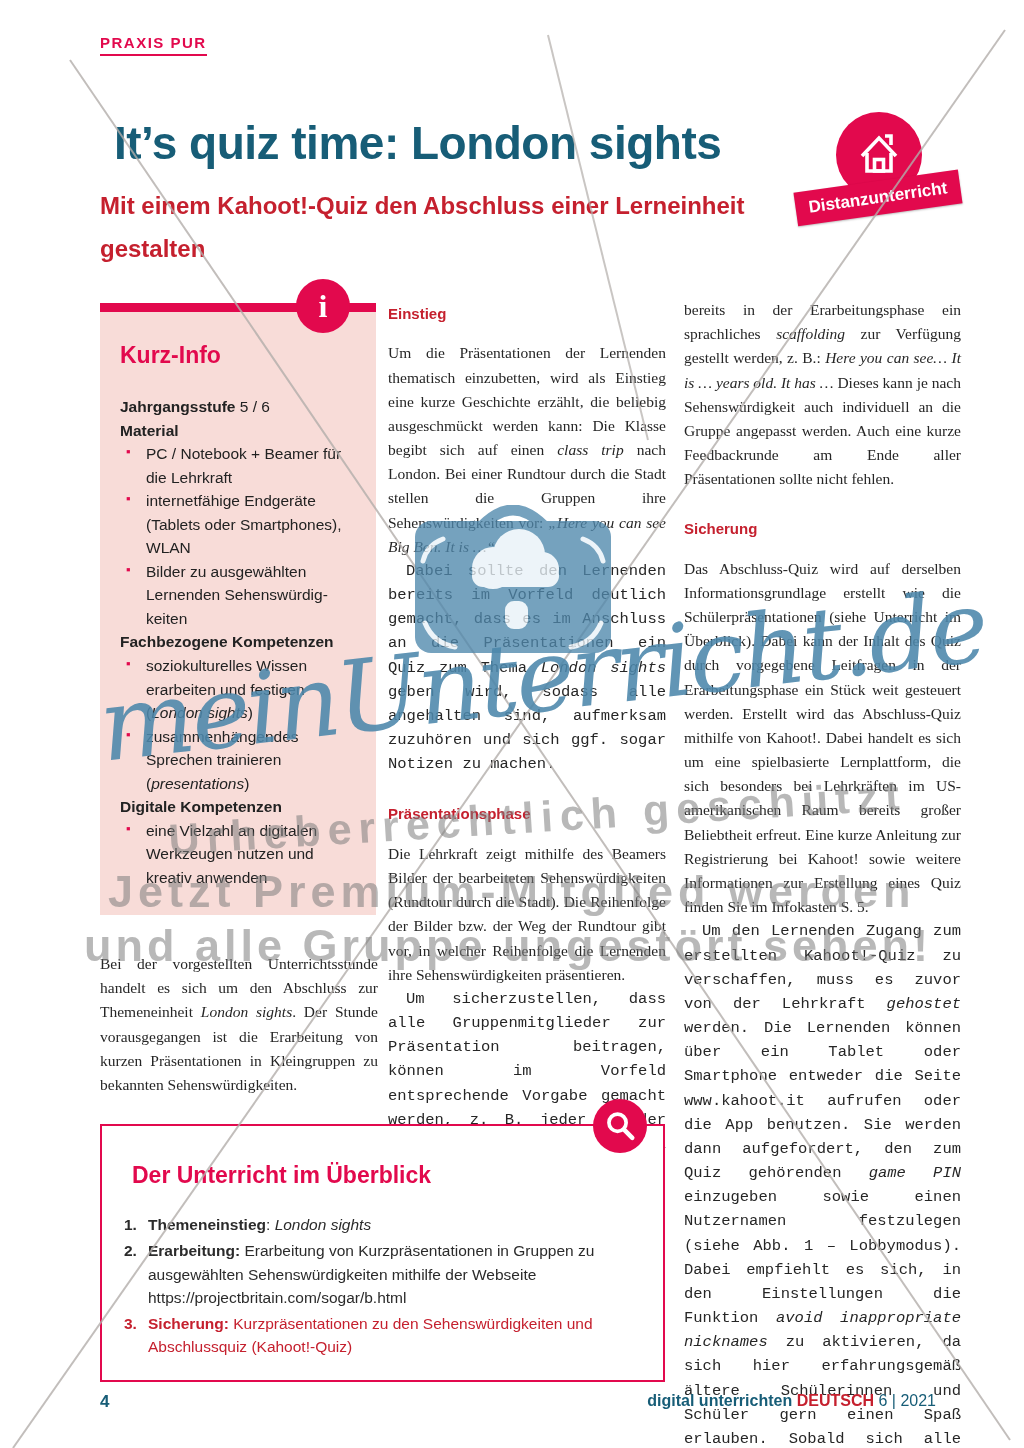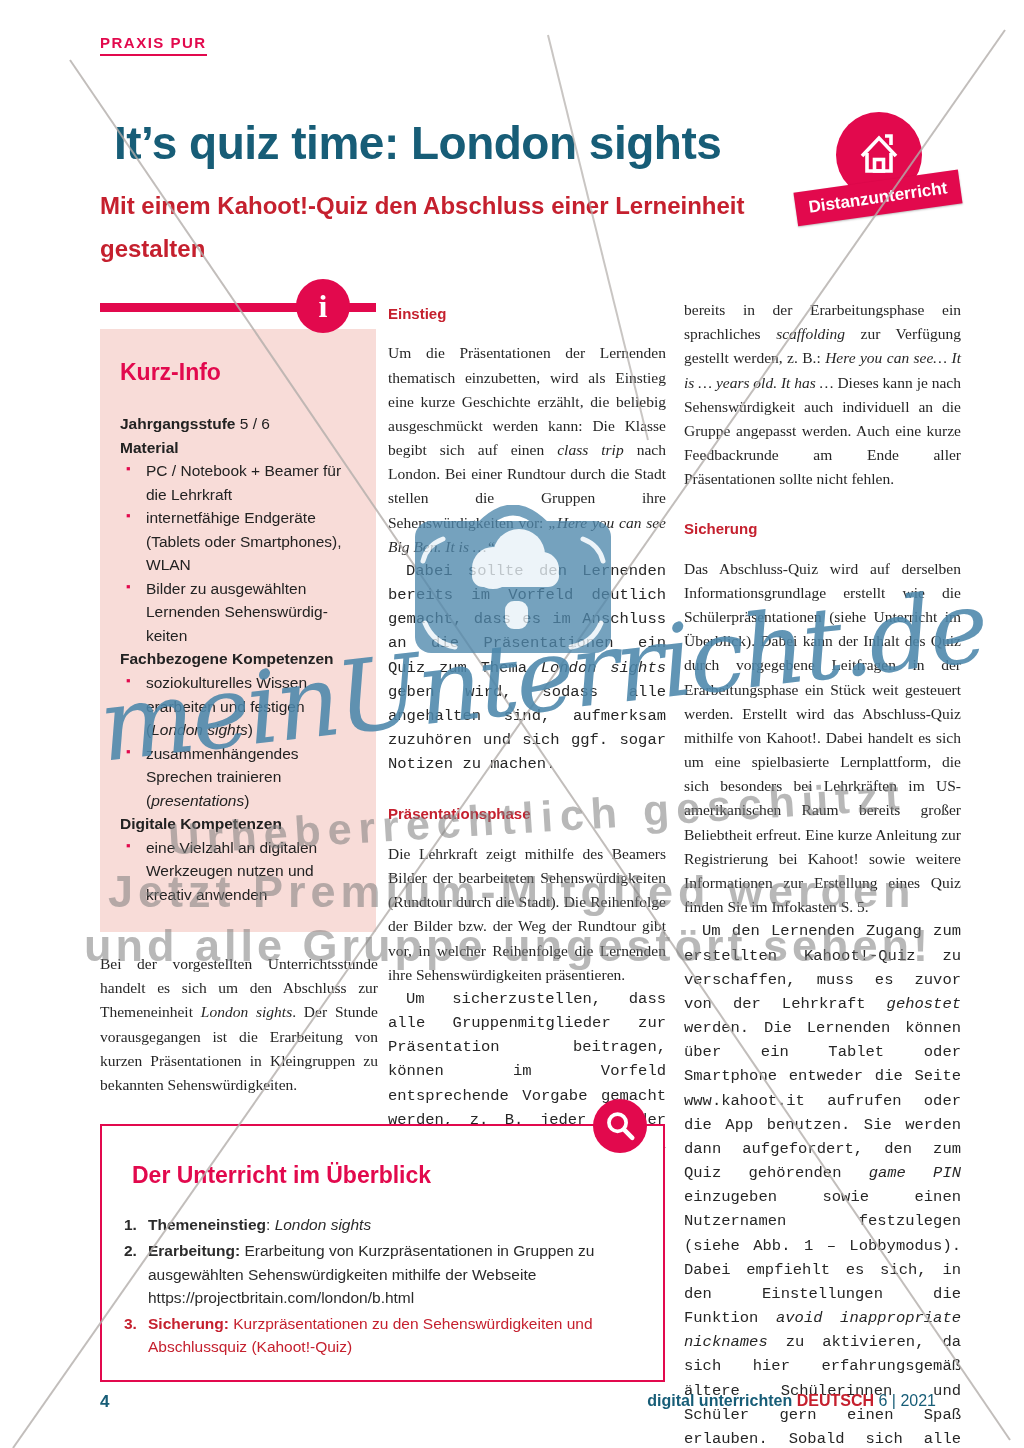--- a/index.html
+++ b/index.html
@@ -22,21 +22,21 @@
     border-radius:50%;background:var(--crimson);display:flex;align-items:center;justify-content:center;}
   .badge-ribbon{position:absolute;left:795px;top:181px;background:var(--crimson);
     color:#fff;font-weight:bold;font-size:17px;padding:7px 13px;transform:rotate(-8deg);
     box-shadow:0 1px 2px rgba(0,0,0,.25);white-space:nowrap;}
   
   .kurzinfo{position:absolute;left:100px;top:303px;width:276px;}
   .ki-bar{height:9px;background:var(--crimson);}
   .info-icon{position:absolute;left:196px;top:-24px;width:54px;height:54px;border-radius:50%;
     background:var(--crimson);color:#fff;display:flex;align-items:center;justify-content:center;
     font-family:"Liberation Serif",serif;font-weight:bold;font-size:32px;z-index:2;}
-  .ki-body{background:var(--pink);padding:22px 16px 26px 20px;margin-top:17px;}
+  .ki-body{background:var(--pink);padding:22px 16px 26px 20px;}
   .ki-title{color:var(--crimson);font-size:23px;font-weight:bold;margin:8px 0 26px 0;}
   .ki-rows{font-size:15.5px;line-height:1.52;color:#222;}
   .ki-label{font-weight:bold;}
   .ki-label .bd{font-weight:bold;}
   .ki-label span:not(.bd){font-weight:normal;}
   .ki-bullet{position:relative;padding-left:26px;}
   .ki-bullet::before{content:"▪";color:var(--crimson);position:absolute;left:6px;top:0;font-size:13px;}
   
   .col{position:absolute;font-family:"Liberation Serif",serif;font-size:15.5px;
     line-height:1.56;text-align:justify;color:#262626;}
@@ -146,21 +146,21 @@
     </svg>
   </div>
   <div class="ov-title">Der Unterricht im Überblick</div>
   <ol class="ov-list">
       <li>
         <span class="num">1.</span>
         <span class="li-body"><span class="bd">Themeneinstieg</span><span>: </span><span class="it">London sights</span></span>
       </li>
       <li>
         <span class="num">2.</span>
-        <span class="li-body"><span class="bd">Erarbeitung:</span><span> Erarbeitung von Kurzpräsentationen in Gruppen zu ausgewählten Sehenswürdigkeiten mithilfe der Webseite</span><br><span class="url">https://projectbritain.com/london/b.html</span></span>
+        <span class="li-body"><span class="bd">Erarbeitung:</span><span> Erarbeitung von Kurzpräsentationen in Gruppen zu ausgewählten Sehenswürdigkeiten mithilfe der Webseite</span><br><span class="url">https://projectbritain.com/sogar/b.html</span></span>
       </li>
       <li>
         <span class="num rd">3.</span>
         <span class="li-body"><span class="bd rd">Sicherung:</span><span class="rd"> Kurzpräsentationen zu den Sehenswürdigkeiten und Abschlussquiz (Kahoot!-Quiz)</span></span>
       </li>
     </ol>
 </section>
 
 <div class="footer-page">4</div>
 <div class="footer-journal">

